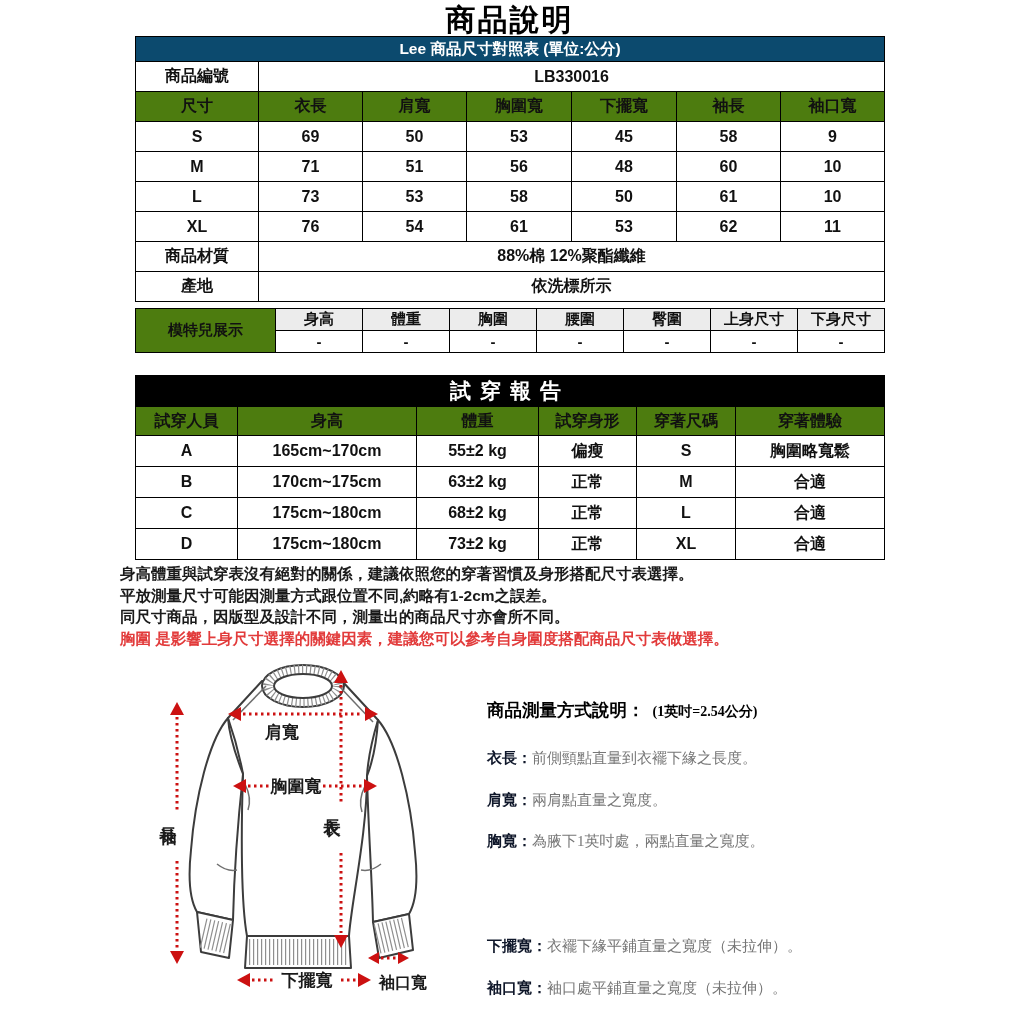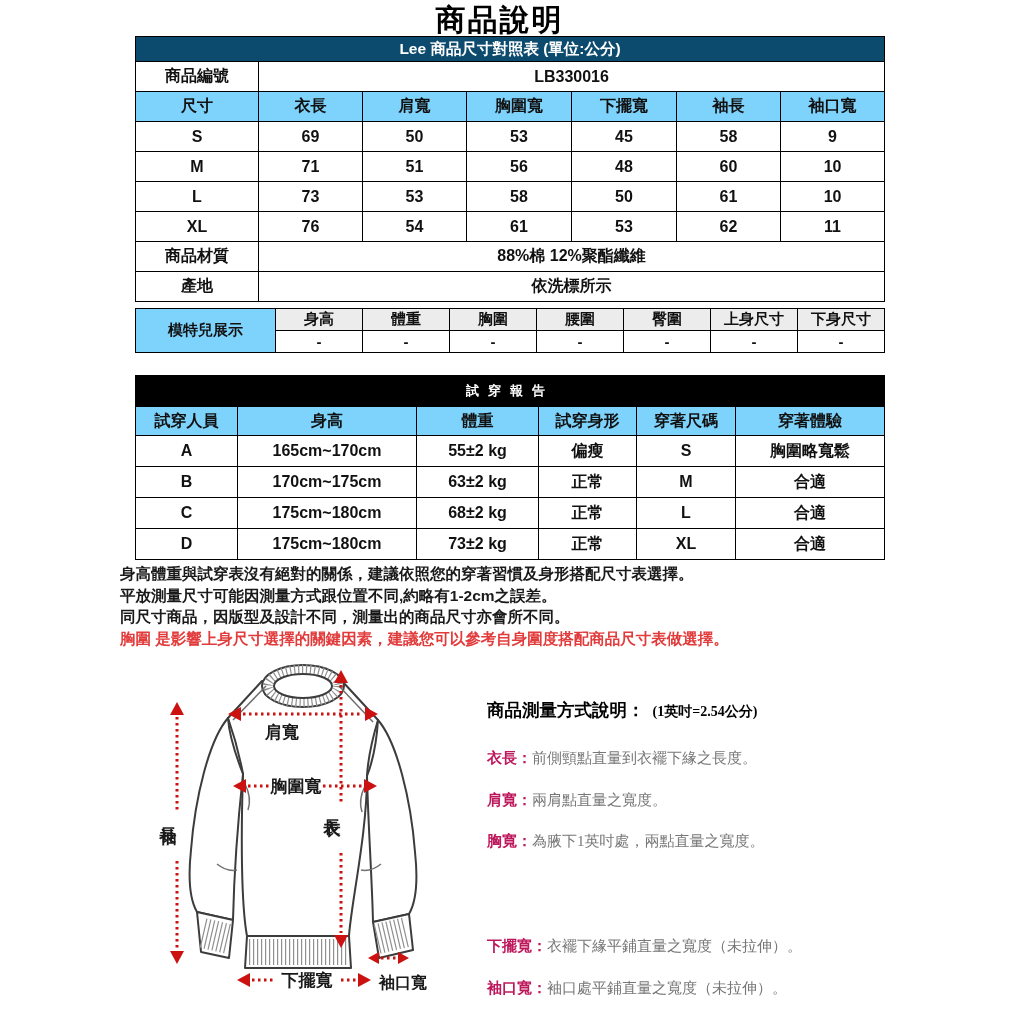--- a/index.html
+++ b/index.html
@@ -1,48 +1,48 @@
 <!DOCTYPE html>
 <html lang="zh-Hant"><head>
 <meta charset="utf-8">
 <style>
   html,body{margin:0;padding:0;background:#fff;}
   body{font-family:"Liberation Sans","DejaVu Sans",sans-serif;color:#111;}
   #canvas{position:relative;width:1024px;height:1024px;background:#fff;overflow:hidden;}
 
-  h1#title{position:absolute;left:125px;top:0px;width:749px;margin:0;
+  h1#title{position:absolute;left:135px;top:0px;width:749px;margin:0;
     font-size:30px;font-weight:800;text-align:center;letter-spacing:2px;color:#000;}
 
   table.tbl{position:absolute;left:135px;width:749px;border-collapse:collapse;table-layout:fixed;}
   table.tbl td{border:1px solid #000;text-align:center;vertical-align:middle;
     font-weight:700;font-size:16px;padding:0;height:29px;white-space:nowrap;overflow:hidden;}
   tr.band td{background:#0c4a6e;color:#fff;height:24px;font-size:15.5px;}
-  tr.band-spaced td{background:#000;color:#fff;height:23px;font-size:13px;letter-spacing:9px;}
-  td.gray{background:#7dd3fc;}
+  tr.band-spaced td{background:#000;color:#fff;height:23px;font-size:21px;letter-spacing:9px;}
+  td.gray{background:#4d7c0f;}
   td.lightgray{background:#ececec;}
   td.leftval{text-align:left;padding-left:10px;}
 
   #size-table{top:36px;}
   #model-table{top:308px;}
   #model-table td{height:21px;font-size:15px;}
   #fitting-table{top:375px;}
   #fitting-table td{height:30px;}
   #fitting-table tr.hdr td{height:28px;}
 
   #notes{position:absolute;left:120px;top:563px;width:780px;}
   .note-line{font-size:15.5px;font-weight:700;line-height:21.5px;color:#1a1a1a;white-space:nowrap;}
   .note-red{color:#e23b3b;}
 
   #diagram{position:absolute;left:145px;top:664px;width:330px;height:348px;}
 
   #guide{position:absolute;left:487px;top:698px;width:535px;height:326px;font-family:Liberation Serif, serif;}
   .g-title{position:absolute;top:0;left:0;font-size:17.5px;font-weight:800;color:#000;white-space:nowrap;}
   .g-unit{font-size:14px;font-weight:700;margin-left:8px;}
   .g-item{position:absolute;left:0;font-size:15px;white-space:nowrap;line-height:20px;}
-  .g-label{font-weight:700;color:#be185d;}
+  .g-label{font-weight:700;color:#0f172a;}
   .g-desc{color:#777;}
   .g-extra{display:block;padding-left:58px;margin-top:5px;color:#777;}
 
   svg text{font-family:"Liberation Sans","DejaVu Sans",sans-serif;}
   .vlabel{writing-mode:vertical-rl;text-orientation:upright;}
 </style>
 </head>
 <body>
 
 <div id="canvas">

